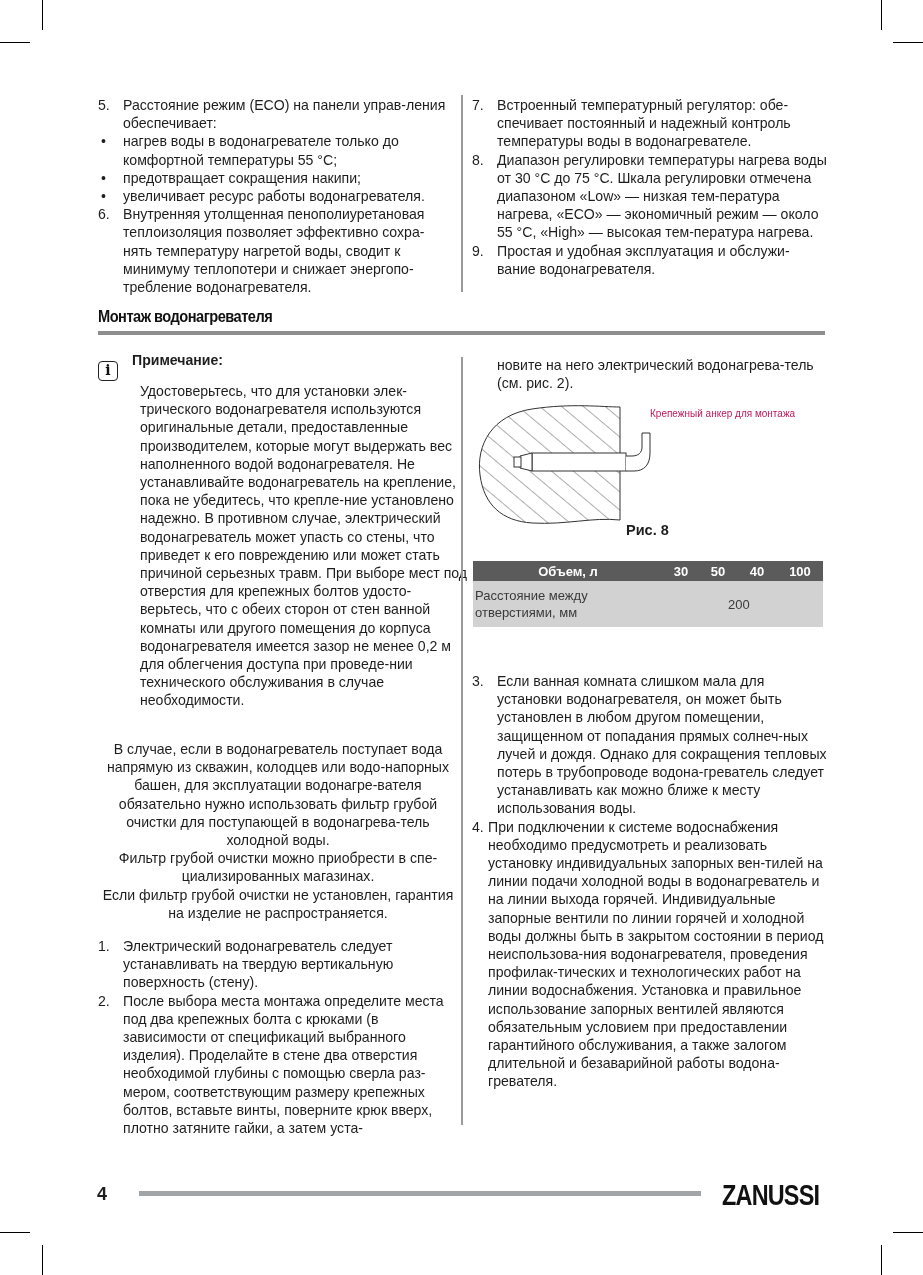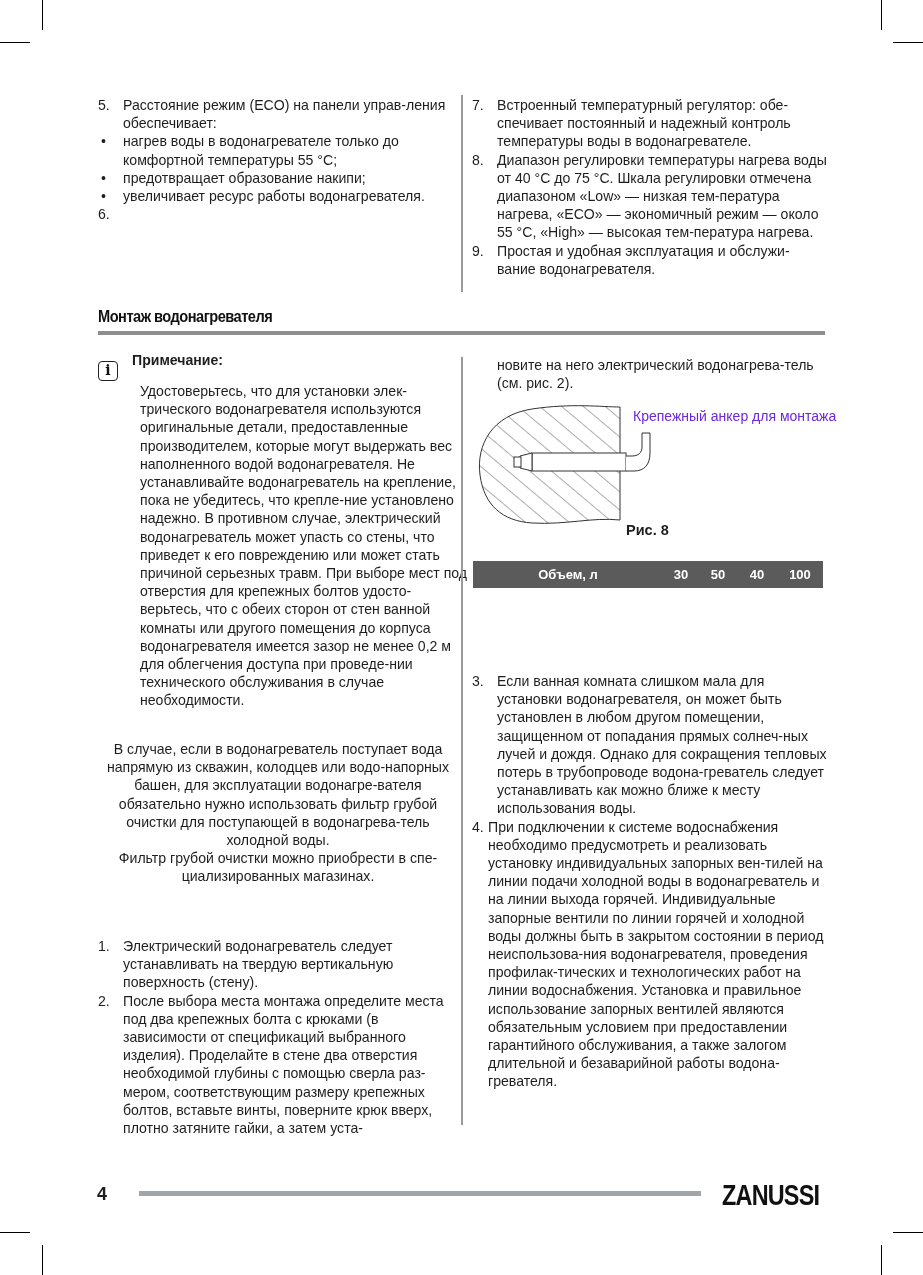--- a/index.html
+++ b/index.html
@@ -23,23 +23,23 @@
   .heading-bar { position: absolute; left: 98px; top: 331px; width: 727px; height: 4px; background: #8e8e8e; }
   .note-icon {
     position: absolute; left: 98px; top: 361px; width: 20px; height: 20px;
     border: 1.6px solid #222; border-radius: 4px; box-sizing: border-box;
     font-family: "DejaVu Serif", serif; font-weight: bold; font-size: 14px;
     text-align: center; line-height: 17px; color: #111;
   }
   .note-title { position: absolute; left: 132px; top: 352px; font-weight: bold; font-size: 14.1px; }
   .note-body { position: absolute; left: 140px; top: 382px; width: 330px; }
   .fig-caption { position: absolute; left: 626px; top: 522px; font-weight: bold; font-size: 14.5px; }
-  .fig-label { position: absolute; left: 633px; top: 408px; font-size: 14px; color: #6d28d9; }
+  .fig-label { position: absolute; left: 650px; top: 408px; font-size: 10px; color: #be185d; }
   table.spec { position: absolute; left: 473px; top: 561px; width: 350px; border-collapse: collapse; font-size: 13px; }
-  table.spec th { background: #5b5b5b; color: #fff; font-weight: bold; height: 27px; padding: 0; }
+  table.spec th { background: #5b5b5b; color: #fff; font-weight: bold; height: 20px; padding: 0; }
   table.spec td { background: #d2d2d2; color: #3a3a3a; height: 46px; padding: 0; }
   .footer-num { position: absolute; left: 97px; top: 1184px; font-weight: bold; font-size: 18px; }
   .footer-bar { position: absolute; left: 139px; top: 1191px; width: 562px; height: 5px; background: #a1a5a8; }
   .logo {
     position: absolute; left: 722px; top: 1178px; font-family: "Liberation Sans", sans-serif;
     font-weight: bold; font-size: 30px; letter-spacing: -1px; transform: scaleX(0.78);
     transform-origin: left top; color: #111;
   }
 </style>
 </head>
@@ -50,43 +50,44 @@
 <div class="crop" style="left:881px;top:0;width:1px;height:30px;"></div>
 <div class="crop" style="left:893px;top:42px;width:30px;height:1px;"></div>
 <div class="crop" style="left:0;top:1232px;width:30px;height:1px;"></div>
 <div class="crop" style="left:42px;top:1245px;width:1px;height:30px;"></div>
 <div class="crop" style="left:893px;top:1232px;width:30px;height:1px;"></div>
 <div class="crop" style="left:881px;top:1245px;width:1px;height:30px;"></div>
 
 <div class="col txt" style="left:98px;top:96px;width:355px;">
   <div class="li"><span class="num">5.</span><span>Расстояние режим (ECO) на панели управ-ления обеспечивает:</span></div>
   <div class="li bul"><span class="num">•</span><span>нагрев воды в водонагревателе только до комфортной температуры 55 °C;</span></div>
-  <div class="li bul"><span class="num">•</span><span>предотвращает образование накипи;</span></div>
+  <div class="li bul"><span class="num">•</span><span>предотвращает сокращения накипи;</span></div>
   <div class="li bul"><span class="num">•</span><span>увеличивает ресурс работы водонагревателя.</span></div>
-  <div class="li"><span class="num">6.</span></div>
+  <div class="li"><span class="num">6.</span><span>Внутренняя утолщенная пенополиуретановая теплоизоляция позволяет эффективно сохра-нять температуру нагретой воды, сводит к минимуму теплопотери и снижает энергопо-требление водонагревателя.</span></div>
 </div>
 
 <div class="divider" style="top:95px;height:197px;"></div>
 
 <div class="col txt" style="left:472px;top:96px;width:355px;">
   <div class="li"><span class="num">7.</span><span>Встроенный температурный регулятор: обе-спечивает постоянный и надежный контроль температуры воды в водонагревателе.</span></div>
-  <div class="li"><span class="num">8.</span><span>Диапазон регулировки температуры нагрева воды от 40 °C до 75 °C. Шкала регулировки отмечена диапазоном «Low» — низкая тем-пература нагрева, «ECO» — экономичный режим — около 55 °C, «High» — высокая тем-пература нагрева.</span></div>
+  <div class="li"><span class="num">8.</span><span>Диапазон регулировки температуры нагрева воды от 30 °C до 75 °C. Шкала регулировки отмечена диапазоном «Low» — низкая тем-пература нагрева, «ECO» — экономичный режим — около 55 °C, «High» — высокая тем-пература нагрева.</span></div>
   <div class="li"><span class="num">9.</span><span>Простая и удобная эксплуатация и обслужи-вание водонагревателя.</span></div>
 </div>
 
 <div class="heading">Монтаж водонагревателя</div>
 <div class="heading-bar"></div>
 
 <div class="note-icon">i</div>
 <div class="note-title">Примечание:</div>
 <div class="note-body txt">Удостоверьтесь, что для установки элек-трического водонагревателя используются оригинальные детали, предоставленные производителем, которые могут выдержать вес наполненного водой водонагревателя. Не устанавливайте водонагреватель на крепление, пока не убедитесь, что крепле-ние установлено надежно. В противном случае, электрический водонагреватель может упасть со стены, что приведет к его повреждению или может стать причиной серьезных травм. При выборе мест под отверстия для крепежных болтов удосто-верьтесь, что с обеих сторон от стен ванной комнаты или другого помещения до корпуса водонагревателя имеется зазор не менее 0,2 м для облегчения доступа при проведе-нии технического обслуживания в случае необходимости.</div>
 
 <div class="col txt" style="left:98px;top:740px;width:360px;text-align:center;">
   <div>В случае, если в водонагреватель поступает вода напрямую из скважин, колодцев или водо-напорных башен, для эксплуатации водонагре-вателя обязательно нужно использовать фильтр грубой очистки для поступающей в водонагрева-тель холодной воды.</div>
   <div>Фильтр грубой очистки можно приобрести в спе-циализированных магазинах.</div>
+  <div>Если фильтр грубой очистки не установлен, гарантия на изделие не распространяется.</div>
 </div>
 
 <div class="col txt" style="left:98px;top:937px;width:356px;">
   <div class="li"><span class="num">1.</span><span>Электрический водонагреватель следует устанавливать на твердую вертикальную поверхность (стену).</span></div>
   <div class="li"><span class="num">2.</span><span>После выбора места монтажа определите места под два крепежных болта с крюками (в зависимости от спецификаций выбранного изделия). Проделайте в стене два отверстия необходимой глубины с помощью сверла раз-мером, соответствующим размеру крепежных болтов, вставьте винты, поверните крюк вверх, плотно затяните гайки, а затем уста-</span></div>
 </div>
 
 <div class="divider" style="top:357px;height:768px;"></div>
 
 <div class="col txt" style="left:497px;top:356px;width:330px;">новите на него электрический водонагрева-тель (см. рис. 2).</div>
@@ -111,20 +112,24 @@
 
 <table class="spec">
   <tbody>
       <tr>
     <th style="width:190px;text-align:center;">Объем, л</th>
     <th style="width:36px;">30</th>
     <th style="width:38px;">50</th>
     <th style="width:40px;">40</th>
     <th style="width:46px;">100</th>
   </tr>
+  <tr>
+    <td style="padding-left:2px;line-height:17px;text-align:left;">Расстояние между отверстиями, мм</td>
+    <td colspan="4" style="text-align:left;padding-left:65px;">200</td>
+  </tr>
 </tbody>
   </table>
 
 <div class="col txt" style="left:472px;top:672px;width:356px;">
   <div class="li"><span class="num">3.</span><span>Если ванная комната слишком мала для установки водонагревателя, он может быть установлен в любом другом помещении, защищенном от попадания прямых солнеч-ных лучей и дождя. Однако для сокращения тепловых потерь в трубопроводе водона-греватель следует устанавливать как можно ближе к месту использования воды.</span></div>
   <div class="li" style="padding-left:16px;"><span class="num">4.</span><span>При подключении к системе водоснабжения необходимо предусмотреть и реализовать установку индивидуальных запорных вен-тилей на линии подачи холодной воды в водонагреватель и на линии выхода горячей. Индивидуальные запорные вентили по линии горячей и холодной воды должны быть в закрытом состоянии в период неиспользова-ния водонагревателя, проведения профилак-тических и технологических работ на линии водоснабжения. Установка и правильное использование запорных вентилей являются обязательным условием при предоставлении гарантийного обслуживания, а также залогом длительной и безаварийной работы водона-гревателя.</span></div>
 </div>
 
 <div class="footer-num">4</div>
 <div class="footer-bar"></div>

